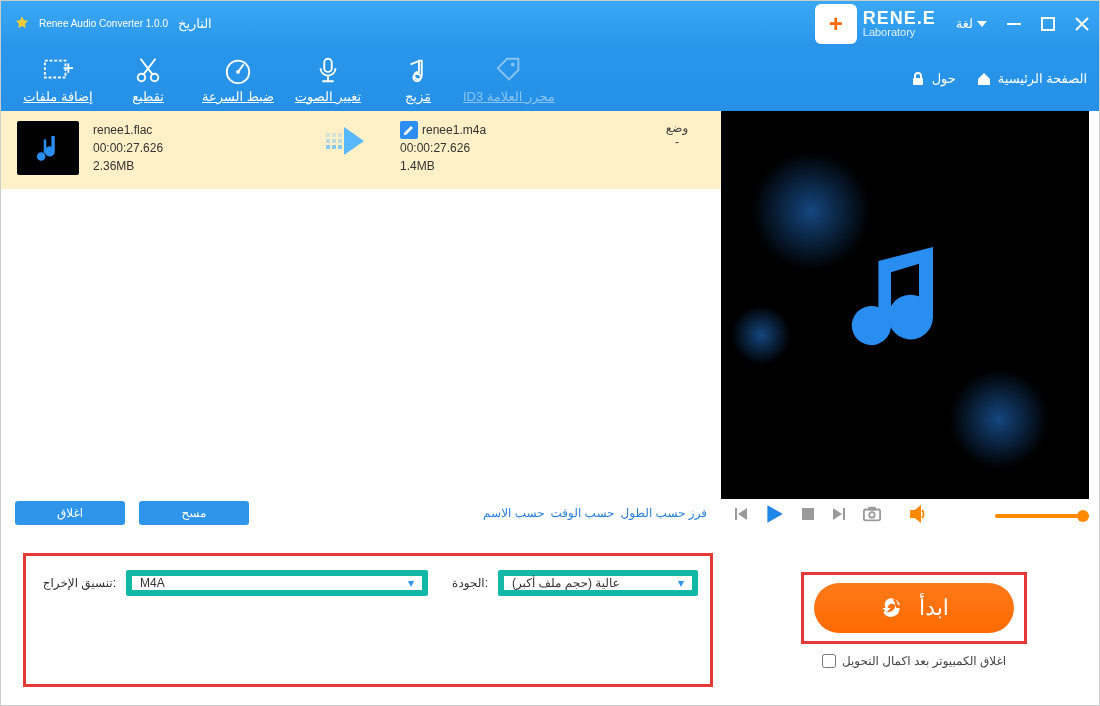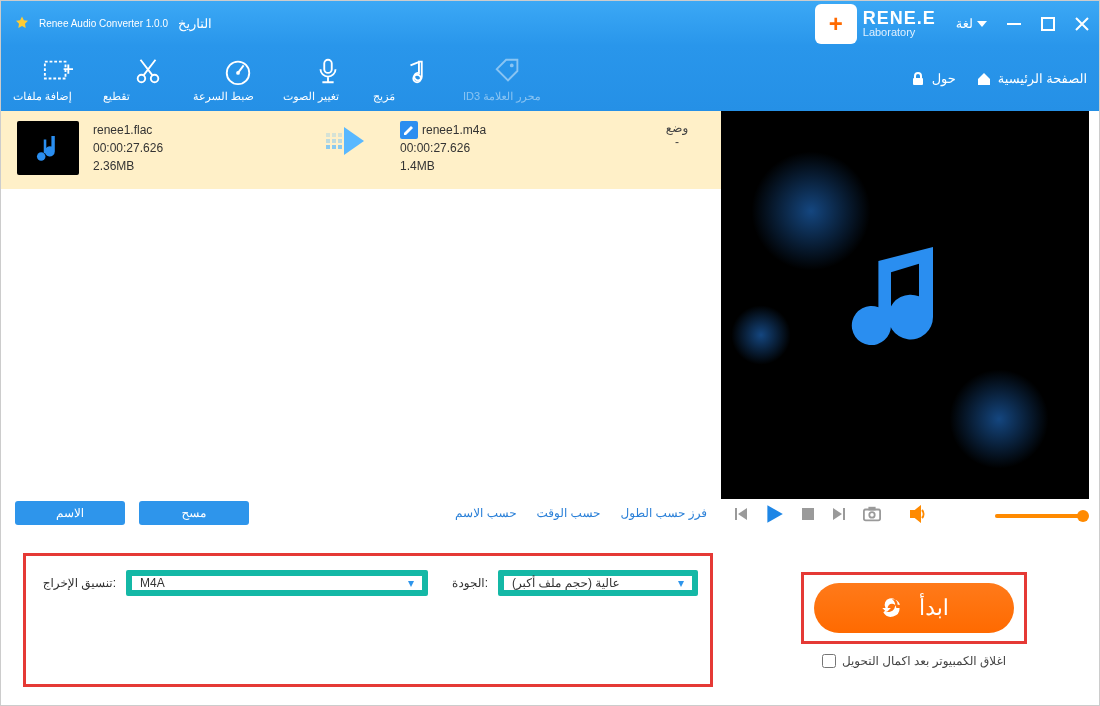--- a/index.html
+++ b/index.html
@@ -15,21 +15,21 @@
 .titlebar .logo-img::before{content:"+"; color:#ff6a00; font-size:24px; font-weight:bold;}
 .titlebar .logo-text { line-height: 1; }
 .titlebar .logo-text .big { font-size: 18px; font-weight: bold; letter-spacing: 1px; }
 .titlebar .logo-text .small { font-size: 11px; color: #dff0ff; }
 .titlebar .lang { margin: 0 10px 0 20px; font-size: 13px; color:#fff; display:flex; align-items:center; gap:4px;}
 .titlebar .winctrl { width: 34px; height: 45px; display: flex; align-items: center; justify-content: center; color: #fff; font-size: 16px; }
 .titlebar .winctrl svg { width: 14px; height: 14px; }
 
 
 .toolbar { height: 65px; background: linear-gradient(#2996eb,#2590e6); display: flex; align-items: center; padding: 0 12px; color: #fff; }
-.toolbar .tool { display: flex; flex-direction: column; justify-content: center; min-width: 90px; height: 100%; font-size: 11px; color:#fff; }
+.toolbar .tool { display: flex; flex-direction: column; align-items: center; justify-content: center; min-width: 90px; height: 100%; font-size: 13px; color:#fff;text-decoration:underline; }
 .toolbar .tool.disabled { opacity: 0.45; }
 .toolbar .tool .ico { height: 34px; display: flex; align-items: center; justify-content: center; }
 .toolbar .tool .ico svg { width: 30px; height: 30px; }
 .toolbar .tool .lbl { margin-top: 2px; }
 .toolbar .right-links { margin-left: auto; display: flex; align-items: center; gap: 20px; font-size: 13px; }
 .toolbar .right-links .lnk { display:flex; align-items:center; gap:6px; color:#fff;}
 .toolbar .right-links svg { width: 16px; height: 16px; }
 
 
 .main { height: 422px; display: flex; }
@@ -50,21 +50,21 @@
 .arrow-head{width:0;height:0;border-top:14px solid transparent;border-bottom:14px solid transparent;border-left:20px solid #59b8ff;}
 .dst-ico { width:18px; height:18px; background:#2c8ef0; border-radius:2px; display:inline-flex; align-items:center; justify-content:center; margin-right:4px;}
 .dst-ico svg{width:12px;height:12px;}
 .dst-info { font-size:12px; color:#333; line-height:1.5;}
 .dst-info .row1{display:flex;align-items:center;}
 .status-col { margin-left:auto; font-size:12px; color:#444; text-align:center; width:56px;}
 .fill{flex:1;}
 
 
 .listbar { display:flex; align-items:center; padding:6px 14px 8px 14px; font-size:12px; color:#2b80d8; gap:14px; margin-top:auto;}
-.listbar .grp{margin-left:auto; display:flex; gap:20px;align-items:center;}
+.listbar .grp{margin-left:auto; display:flex; gap:6px;align-items:center;}
 .smallbtn { background:#2e95eb; color:#fff; border:none; border-radius:3px; width:110px; height:24px; font-size:12px; cursor:pointer;}
 
 
 .preview-box { flex:1; background:#000; margin:0 10px 0 0; position:relative; overflow:hidden;}
 .preview-box .note{position:absolute; top:50%; left:50%; transform:translate(-50%,-50%);}
 .preview-box .glow{position:absolute; border-radius:50%; background:radial-gradient(circle,rgba(40,140,255,0.5),rgba(0,0,0,0) 70%);}
 .player-ctrl { height:34px; display:flex; align-items:center; gap:14px; padding:0 14px 0 10px; color:#6a6a6a;}
 .player-ctrl svg{width:18px;height:18px;}
 .player-ctrl .play svg{width:22px;height:22px;}
 .vol-slider{ flex:1; max-width:90px; height:4px; background:#ddd; position:relative; border-radius:2px; margin-left:auto;}
@@ -249,21 +249,21 @@
         <div>00:00:27.626</div>
         <div>1.4MB</div>
       </div>
       <div class="status-col">
         <div>وضع</div>
         <div>-</div>
       </div>
     </div>
     <div class="fill"></div>
     <div class="listbar">
-      <button class="smallbtn">الاسم</button>
+      <button class="smallbtn">اغلاق</button>
       <button class="smallbtn">مسح</button>
       <div class="grp">
         <span>حسب الاسم</span>
         <span>حسب الوقت</span>
         <span>فرز حسب الطول</span>
       </div>
     </div>
   </div>
   <div class="preview">
     <div class="preview-box">

